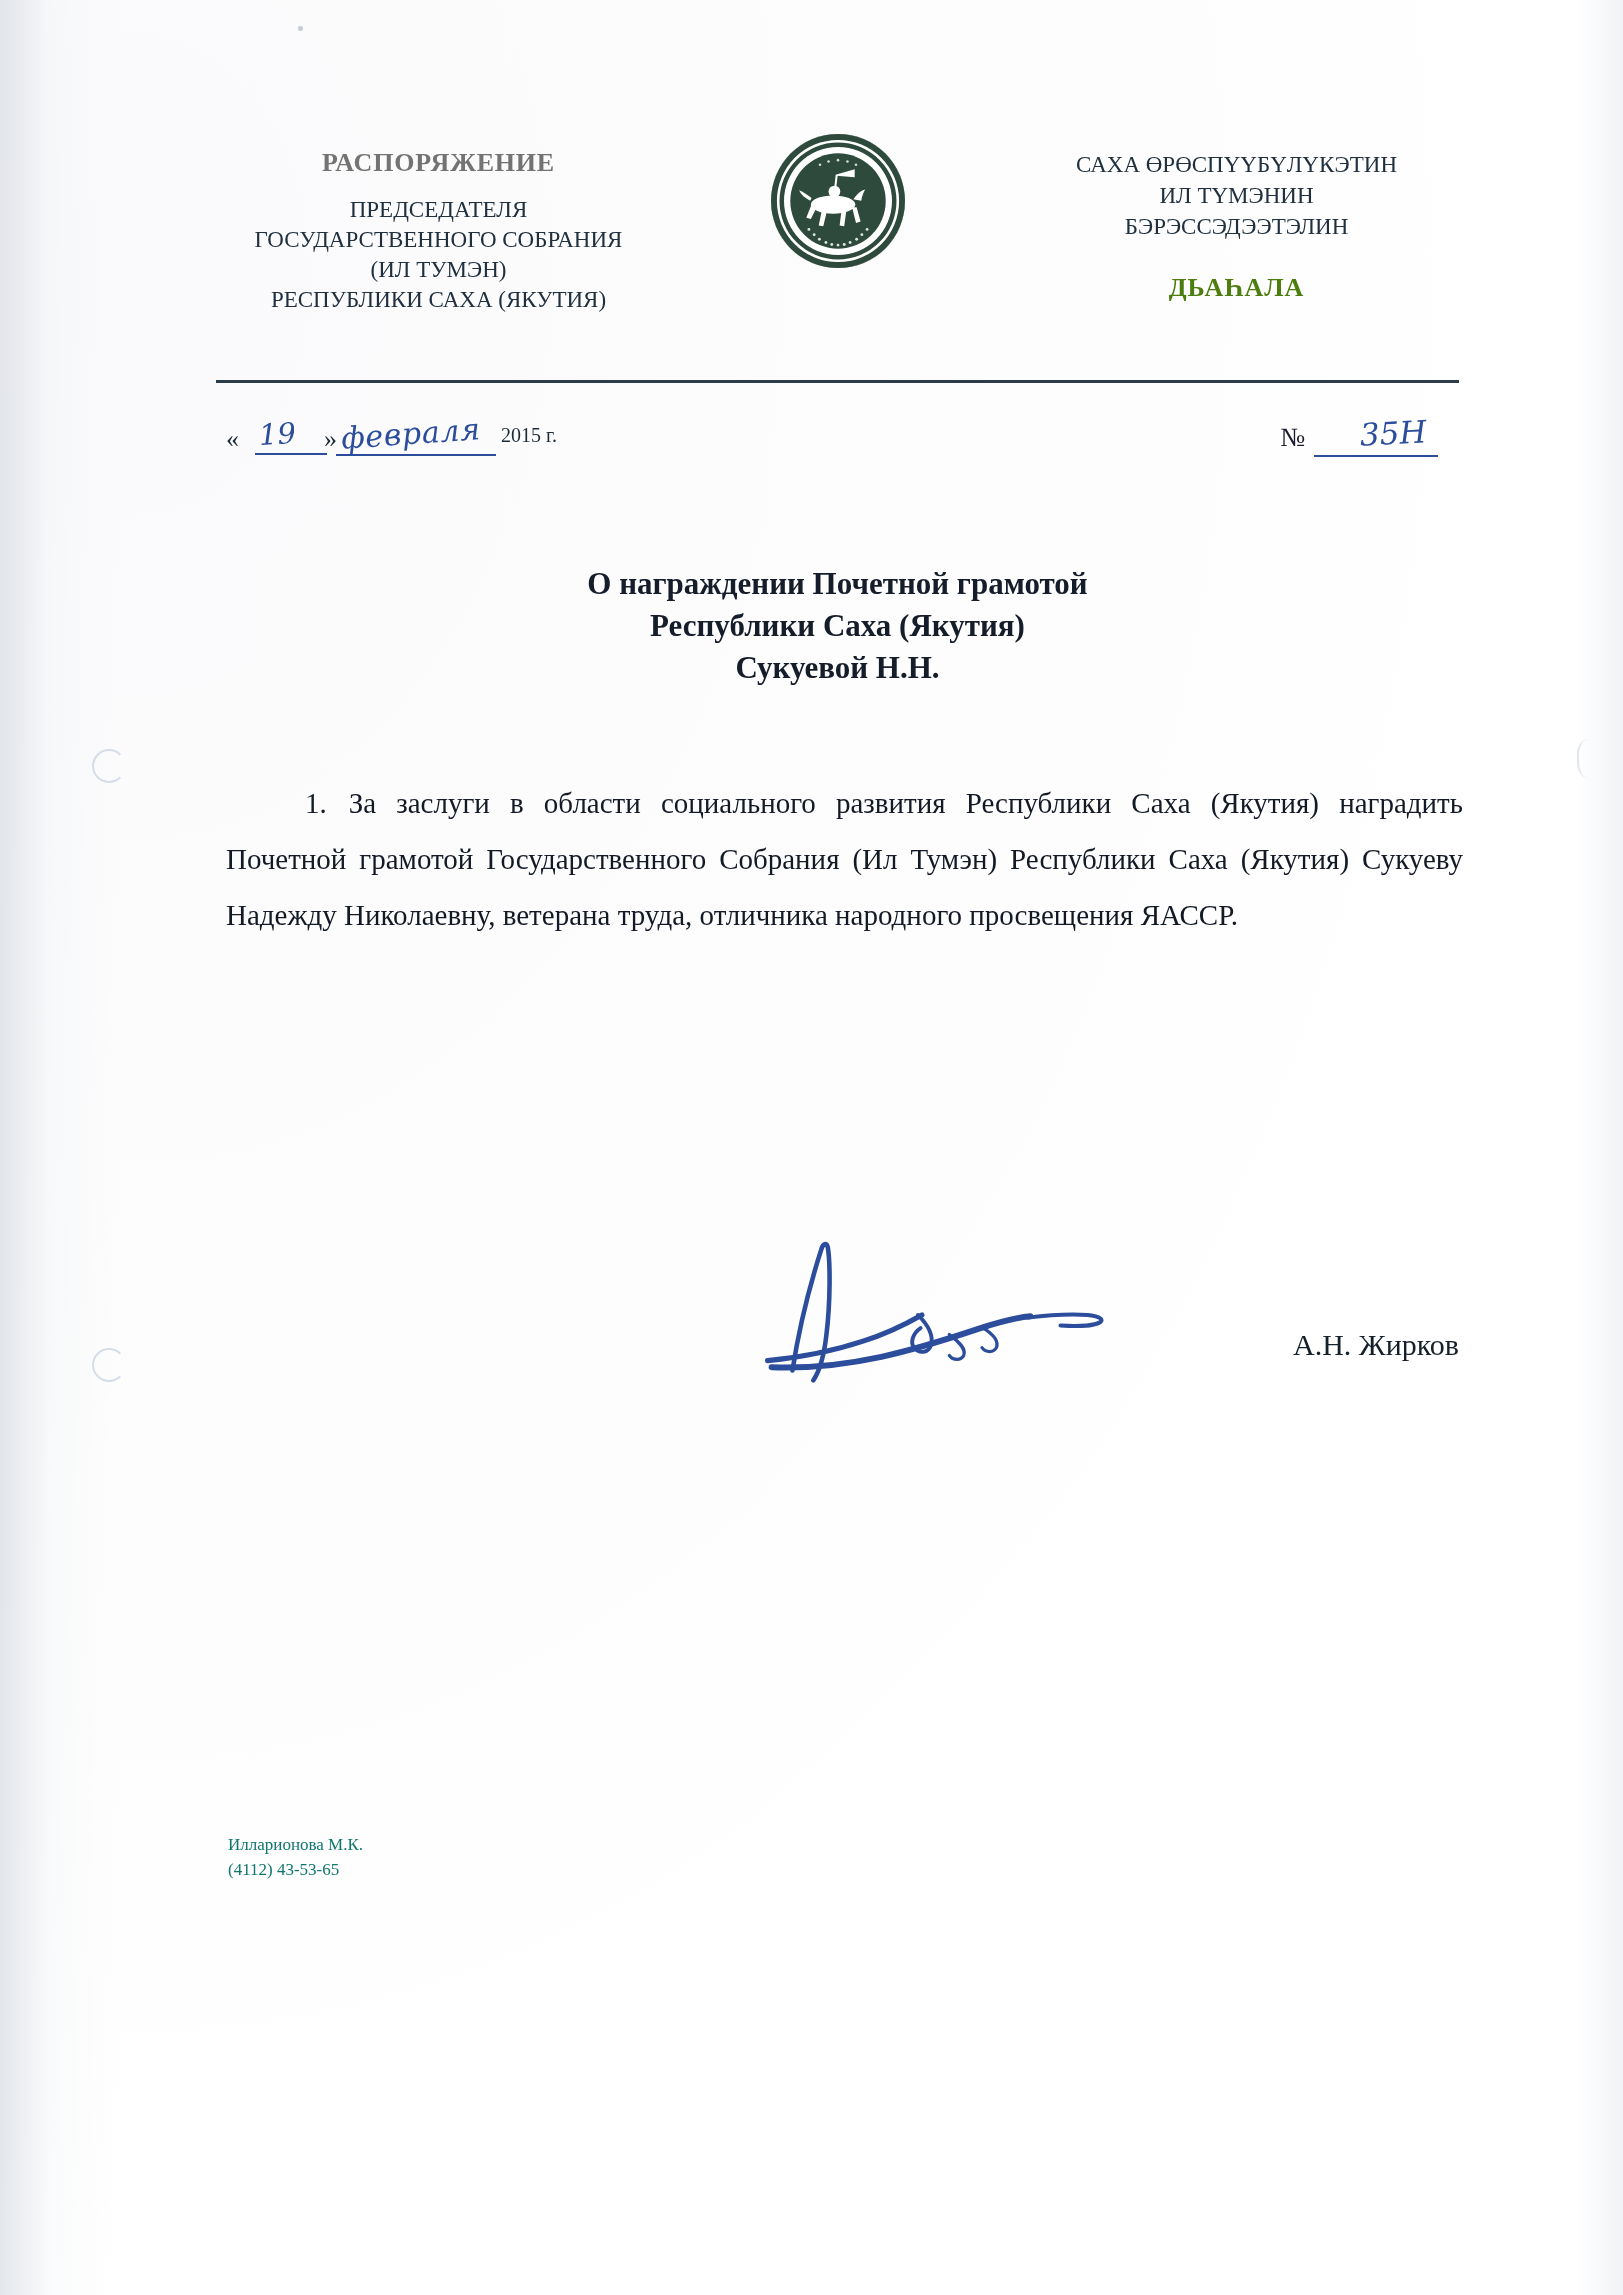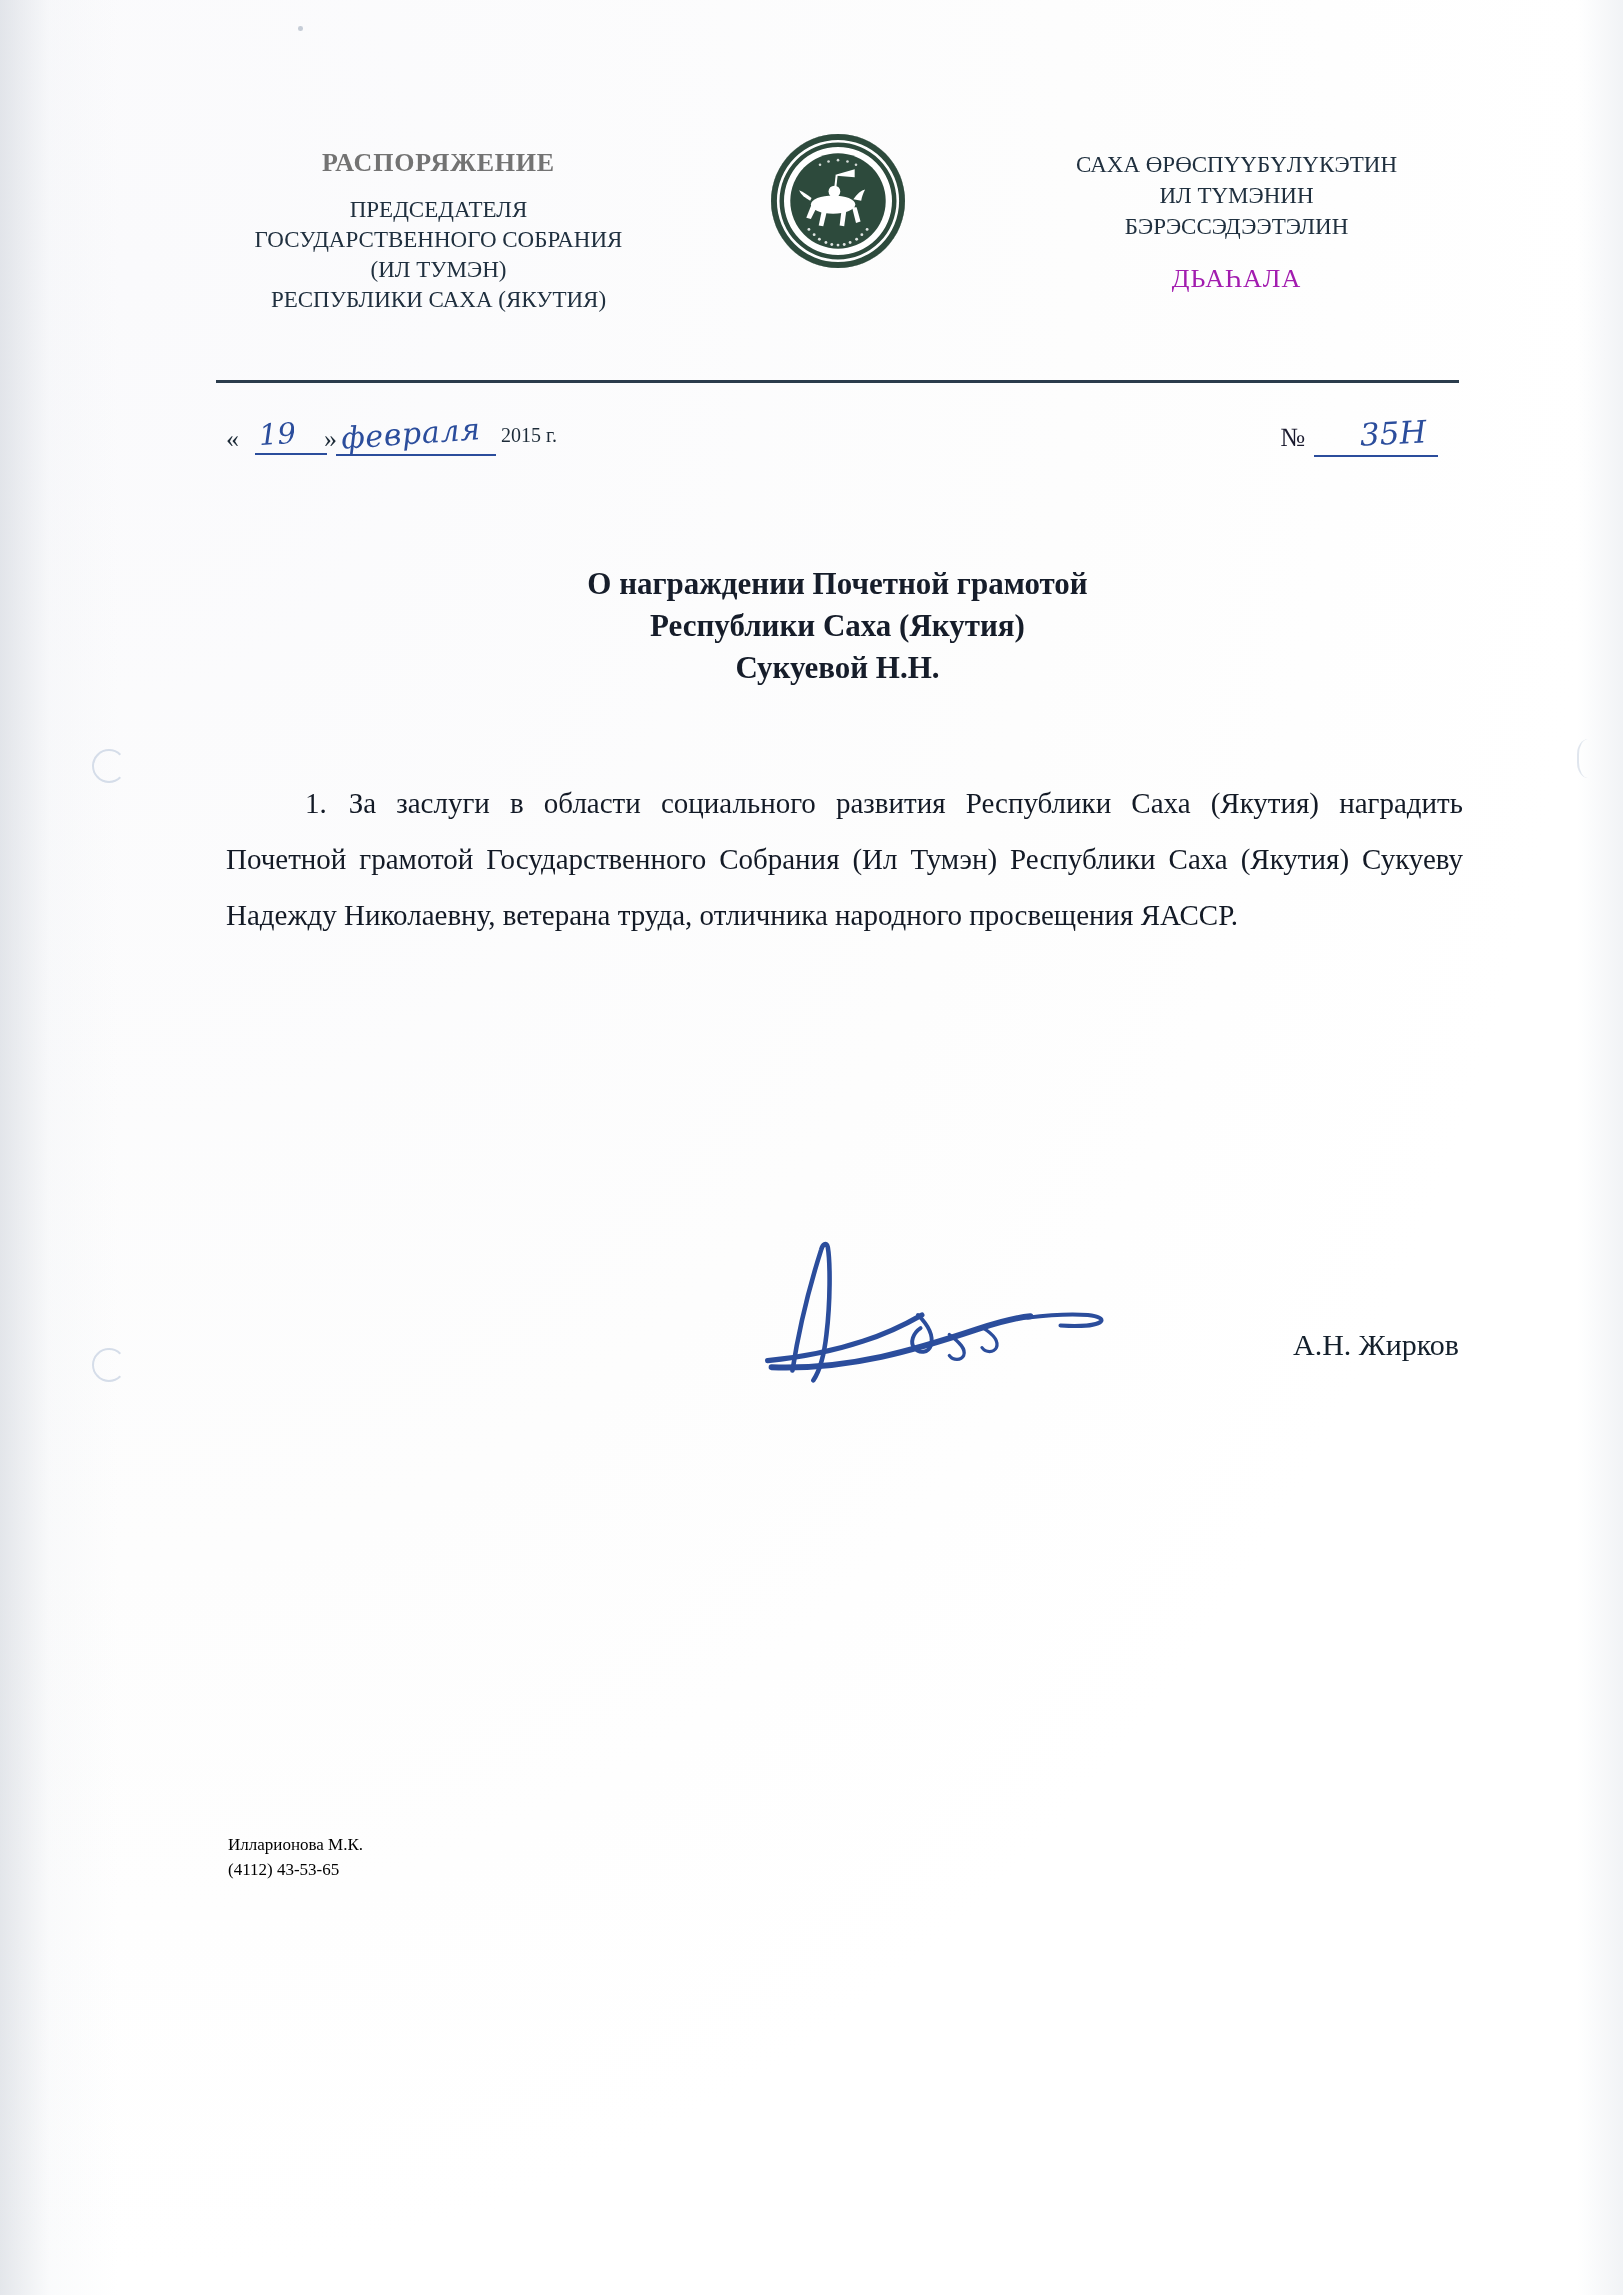--- a/index.html
+++ b/index.html
@@ -75,25 +75,25 @@
     color: #20303f;
   }
   .h-sub-ya {
     font-family: "Liberation Serif", serif;
     font-size: 23px;
     line-height: 31px;
     color: #20303f;
   }
   .h-title-ya {
     font-family: "Liberation Serif", serif;
-    font-weight: normal;
+    font-weight: bold;
     font-size: 26px;
     letter-spacing: 1px;
-    margin-top: 22px;
-    color: #a21caf;
+    margin-top: 31px;
+    color: #4d7c0f;
   }
   .emblem-wrap {
     width: 151px;
     display: flex;
     justify-content: center;
     padding-top: 2.6px;
   }
   .emblem {
     width: 134px;
     height: 134px;
@@ -238,21 +238,21 @@
   }
 
   
   .footer {
     position: absolute;
     left: 228px;
     top: 1832px;
     font-family: "Liberation Serif", serif;
     font-size: 17px;
     line-height: 25px;
-    color: #000000;
+    color: #0f766e;
   }
 
   
   .punch {
     position: absolute;
     left: 92px;
     width: 30px;
     height: 30px;
     border: 2.6px solid #cfd8e6;
     border-right-color: transparent;

